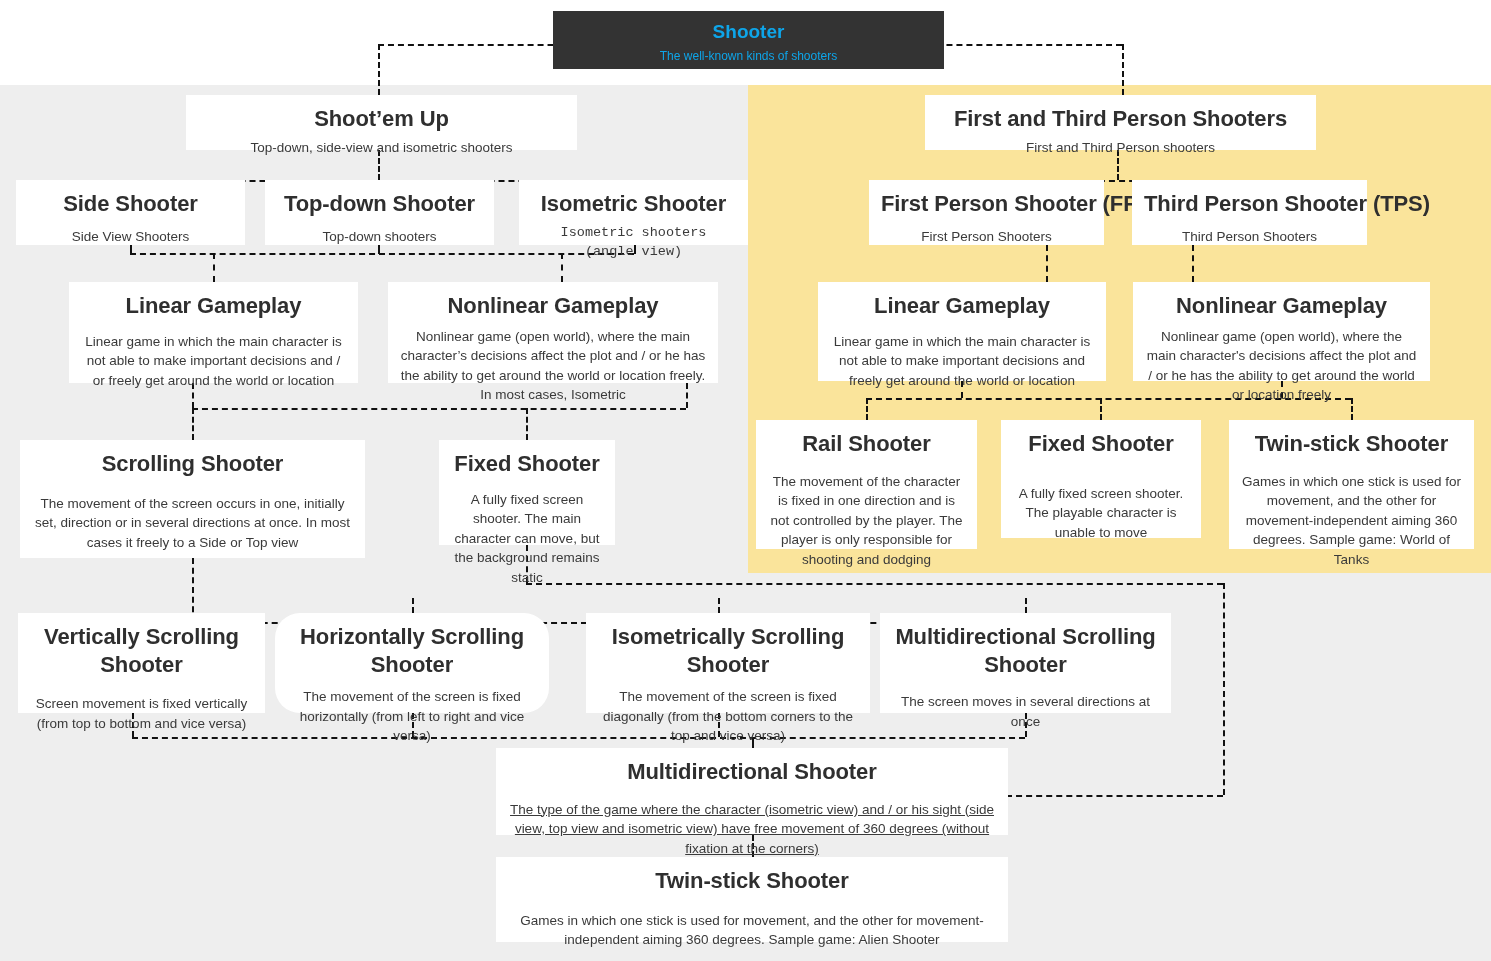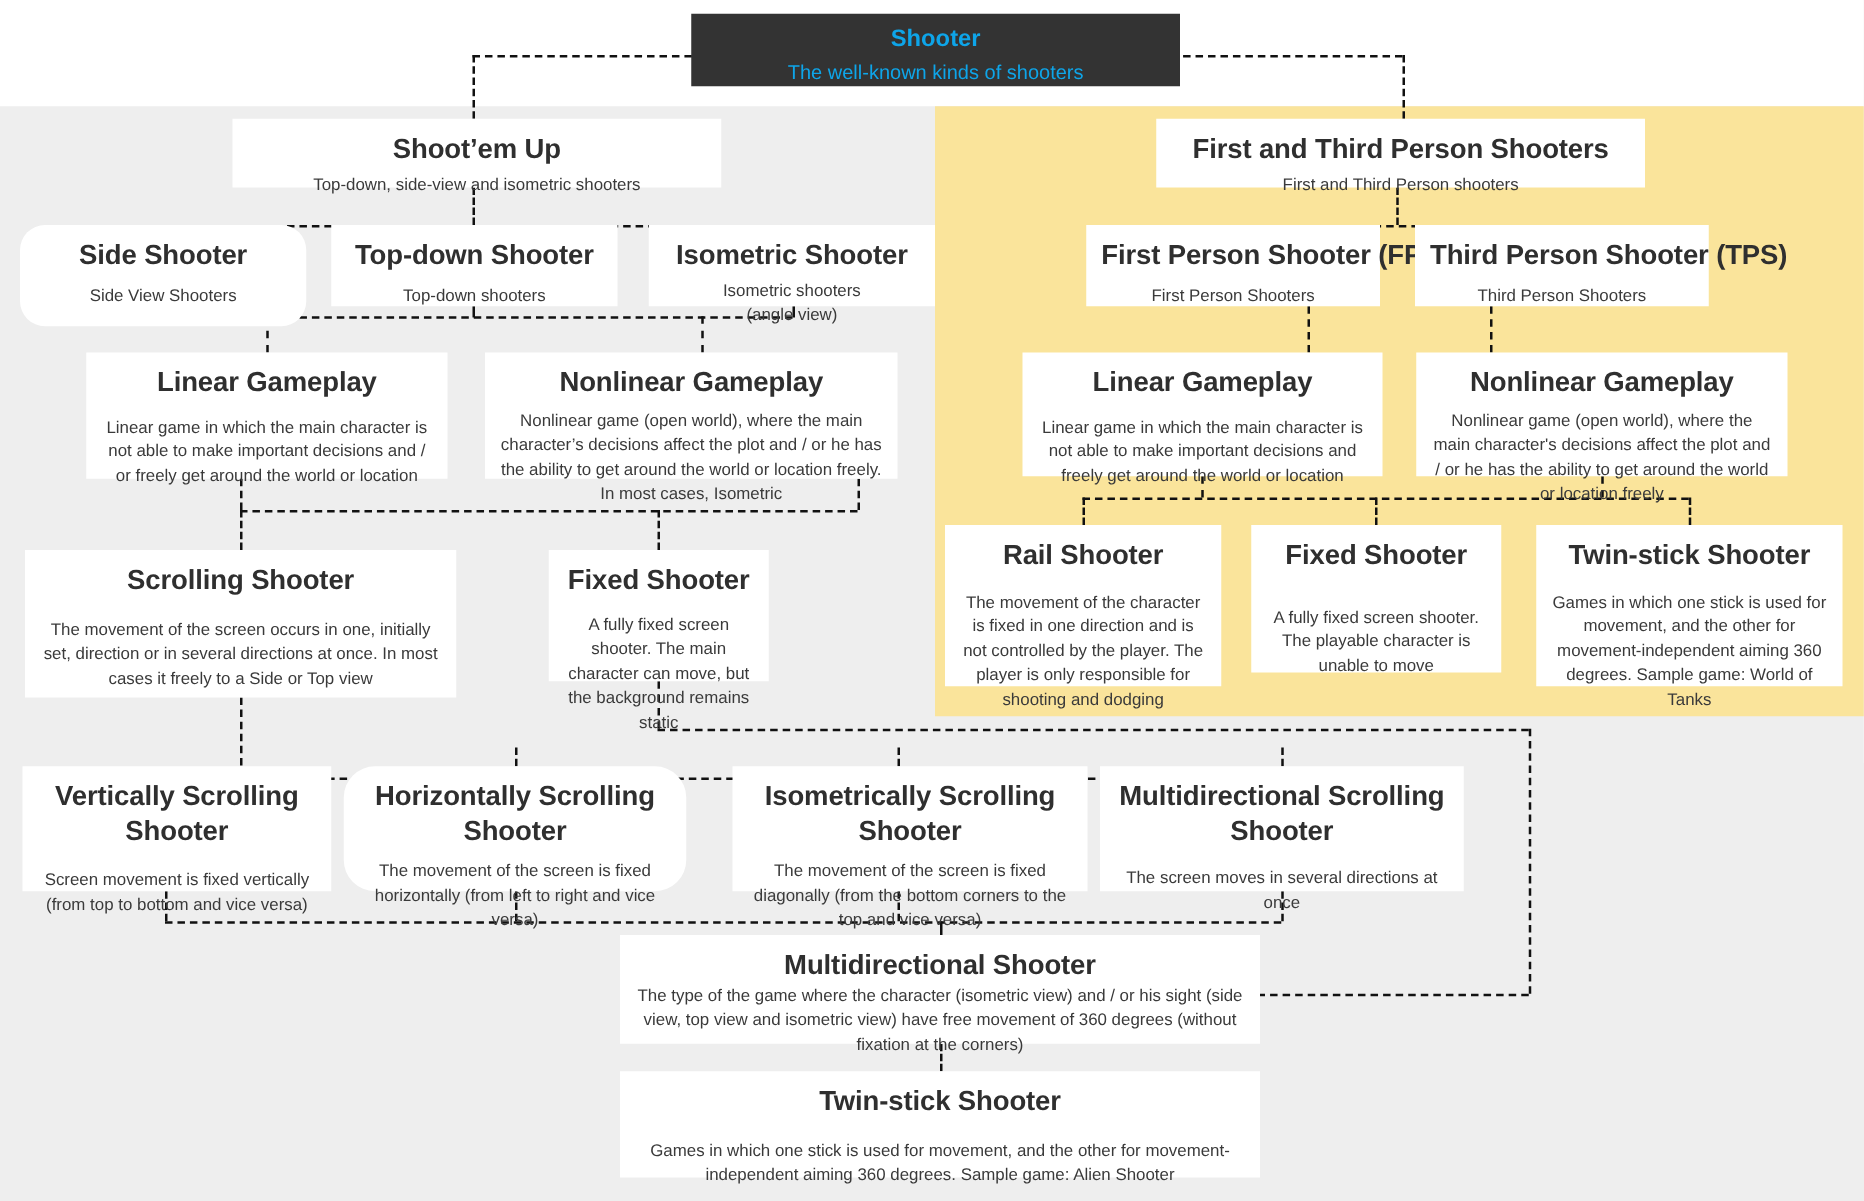--- a/index.html
+++ b/index.html
@@ -54,21 +54,21 @@
   
   .root{
     position:absolute;
     background:#333333;
     color:#0ea5e9;
     text-align:center;
     box-sizing:border-box;
     padding:9px 12px;
   }
   .root .t{font-size:19px;font-weight:bold;line-height:1.3;}
-  .root .d{font-size:16px;margin-top:4px;line-height:1.3;}
+  .root .d{font-size:12px;margin-top:4px;line-height:1.3;}
 </style>
 </head>
 <body>
 
 <div id="stage">
 
   <div class="bg-gray"></div>
   <div class="bg-yellow"></div>
 
   <div class="ln h" style="left:378px;top:44px;width:744px;"></div>
@@ -132,33 +132,33 @@
   <div class="root" style="left:553px;top:11px;width:391px;height:58px;">
     <div class="t">Shooter</div>
     <div class="d">The well-known kinds of shooters</div>
   </div>
 
   <div class="node" style="left:186px;top:95px;width:391px;height:55px;">
     <div class="t">Shoot’em Up</div>
     <div class="d" style="margin-top:5px;">Top-down, side-view and isometric shooters</div>
   </div>
 
-  <div class="node" style="left:16px;top:180px;width:229px;height:81px;border-radius:20px;">
+  <div class="node" style="left:16px;top:180px;width:229px;height:65px;">
     <div class="t">Side Shooter</div>
     <div class="d">Side View Shooters</div>
   </div>
 
   <div class="node" style="left:265px;top:180px;width:229px;height:65px;">
     <div class="t">Top-down Shooter</div>
     <div class="d">Top-down shooters</div>
   </div>
 
   <div class="node" style="left:519px;top:180px;width:229px;height:65px;">
     <div class="t">Isometric Shooter</div>
-    <div class="d" style="margin-top:5px;white-space:pre-line;">Isometric shooters
+    <div class="d" style="margin-top:5px;white-space:pre-line;font-family:Liberation Mono, monospace;">Isometric shooters
 (angle view)</div>
   </div>
 
   <div class="node" style="left:69px;top:282px;width:289px;height:101px;">
     <div class="t">Linear Gameplay</div>
     <div class="d" style="margin-top:12px;">Linear game in which the main character is not able to make important decisions and / or freely get around the world or location</div>
   </div>
 
   <div class="node" style="left:388px;top:282px;width:330px;height:101px;">
     <div class="t">Nonlinear Gameplay</div>
@@ -230,21 +230,21 @@
     <div class="d" style="margin-top:9px;">The movement of the screen is fixed diagonally (from the bottom corners to the top and vice versa)</div>
   </div>
 
   <div class="node" style="left:880px;top:613px;width:291px;height:100px;">
     <div class="t wrapok">Multidirectional Scrolling Shooter</div>
     <div class="d" style="margin-top:14px;">The screen moves in several directions at once</div>
   </div>
 
   <div class="node" style="left:496px;top:748px;width:512px;height:87px;">
     <div class="t">Multidirectional Shooter</div>
-    <div class="d" style="margin-top:1px;">The type of the game where the character (isometric view) and / or his sight (side view, top view and isometric view) have free movement of 360 degrees (without fixation at the corners)</div>
+    <div class="d" style="margin-top:14px;text-decoration:underline;">The type of the game where the character (isometric view) and / or his sight (side view, top view and isometric view) have free movement of 360 degrees (without fixation at the corners)</div>
   </div>
 
   <div class="node" style="left:496px;top:857px;width:512px;height:85px;">
     <div class="t">Twin-stick Shooter</div>
     <div class="d" style="margin-top:16px;">Games in which one stick is used for movement, and the other for movement-independent aiming 360 degrees. Sample game: Alien Shooter</div>
   </div>
 
 </div>
 
 </body></html>

